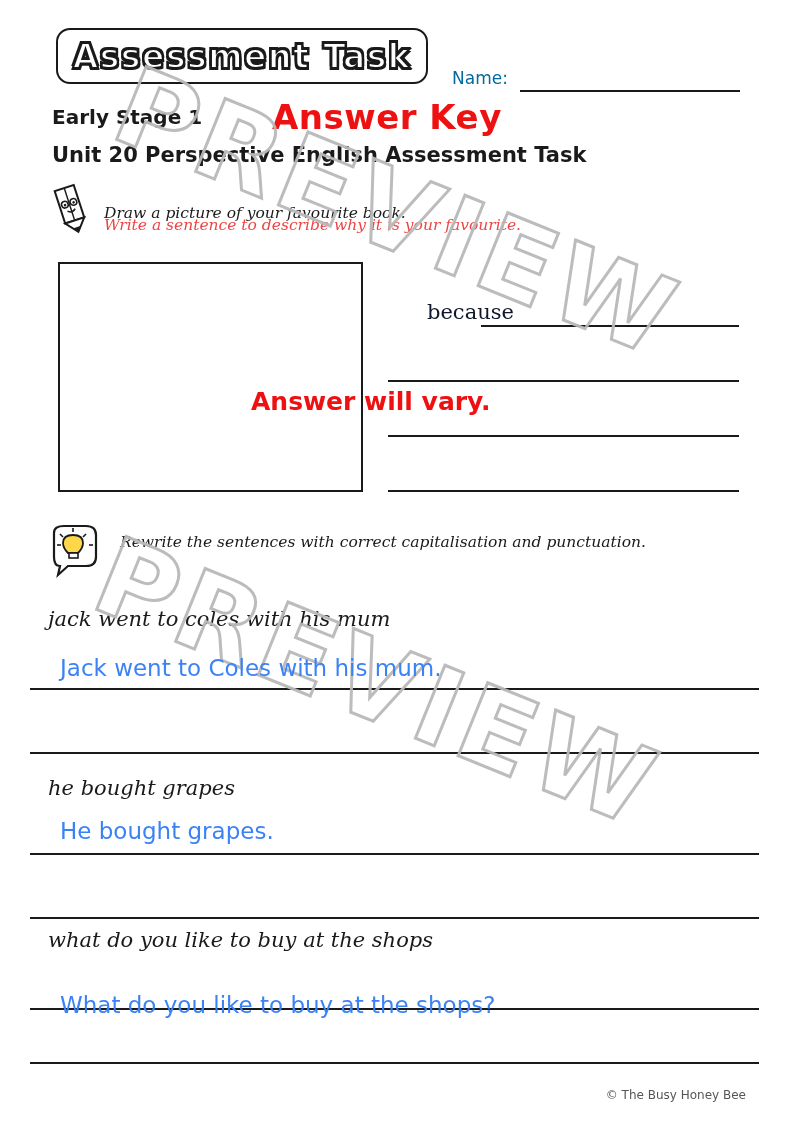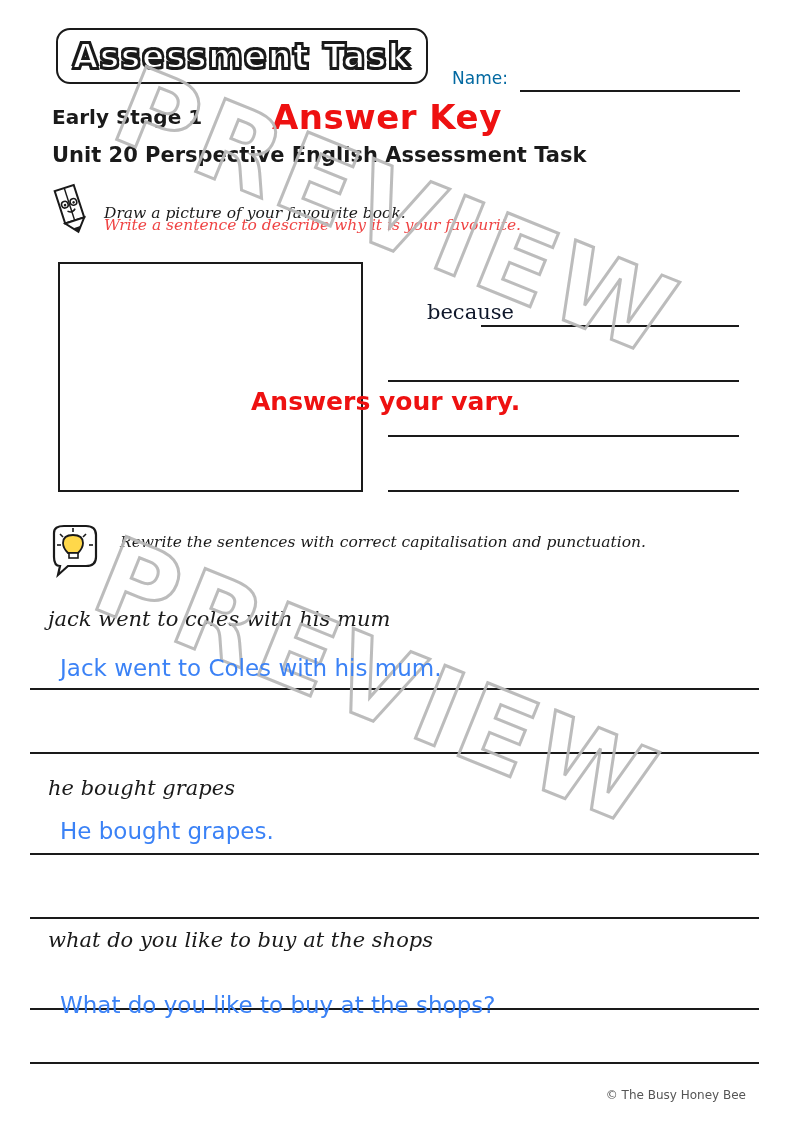--- a/index.html
+++ b/index.html
@@ -277,21 +277,21 @@
 
   <div class="draw-box"></div>
 
   <div class="because-text2">because</div>
 
   <div class="wline" style="left:481px; top:325px; width:258px;"></div>
   <div class="wline" style="left:388px; top:380px; width:351px;"></div>
   <div class="wline" style="left:388px; top:435px; width:351px;"></div>
   <div class="wline" style="left:388px; top:490px; width:351px;"></div>
 
-  <div class="answers-vary">Answers your vary.</div>
+  <div class="answers-vary">Answer will vary.</div>
 
   <div class="bulb-icon">
     <svg width="58" height="58" viewBox="0 0 58 58">
       <path d="M10 10 Q10 3 20 3 L42 3 Q52 3 52 12 L52 34 Q52 43 42 43 L24 43 L14 52 L16 43 Q10 43 10 34 Z" fill="#ffffff" stroke="#1a1a1a" stroke-width="2.2"></path>
       <path d="M24 30 Q19 25 19 20 Q19 12 29 12 Q39 12 39 20 Q39 25 34 30 Z" fill="#ffd84a" stroke="#1a1a1a" stroke-width="1.8"></path>
       <rect x="25" y="30" width="9" height="5" fill="#ffffff" stroke="#1a1a1a" stroke-width="1.6"></rect>
       <line x1="29" y1="5" x2="29" y2="9" stroke="#1a1a1a" stroke-width="1.6"></line>
       <line x1="16" y1="11" x2="19" y2="14" stroke="#1a1a1a" stroke-width="1.6"></line>
       <line x1="42" y1="11" x2="39" y2="14" stroke="#1a1a1a" stroke-width="1.6"></line>
       <line x1="13" y1="22" x2="17" y2="22" stroke="#1a1a1a" stroke-width="1.6"></line>

